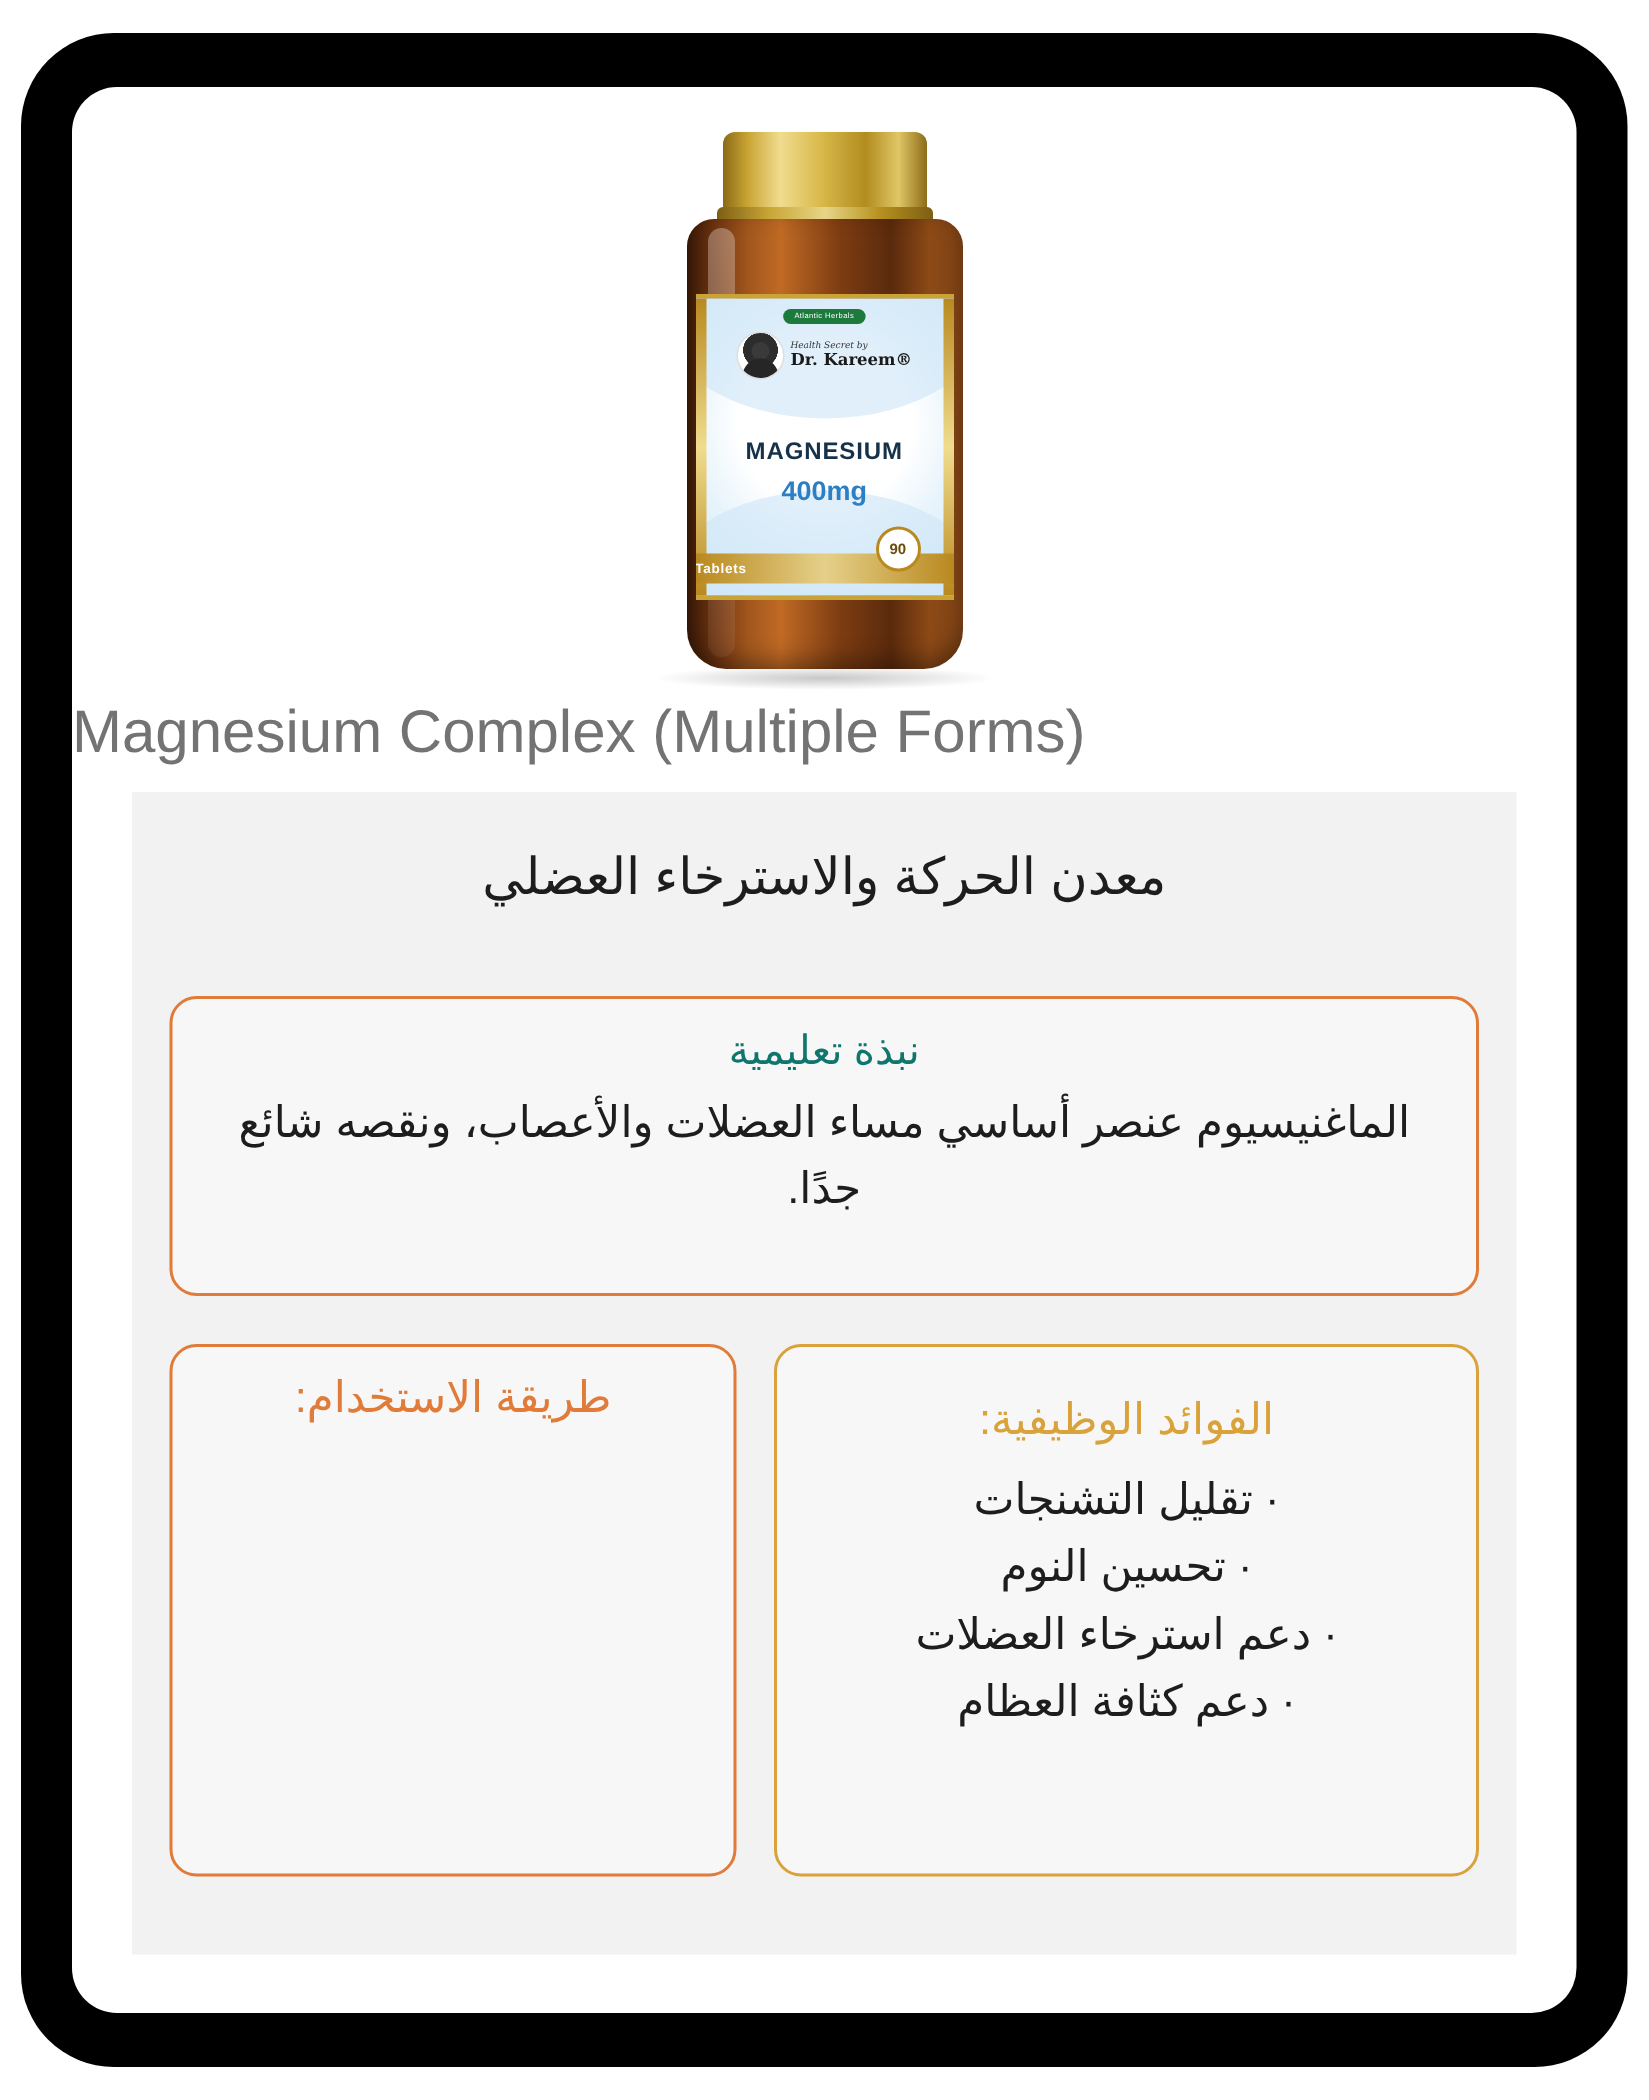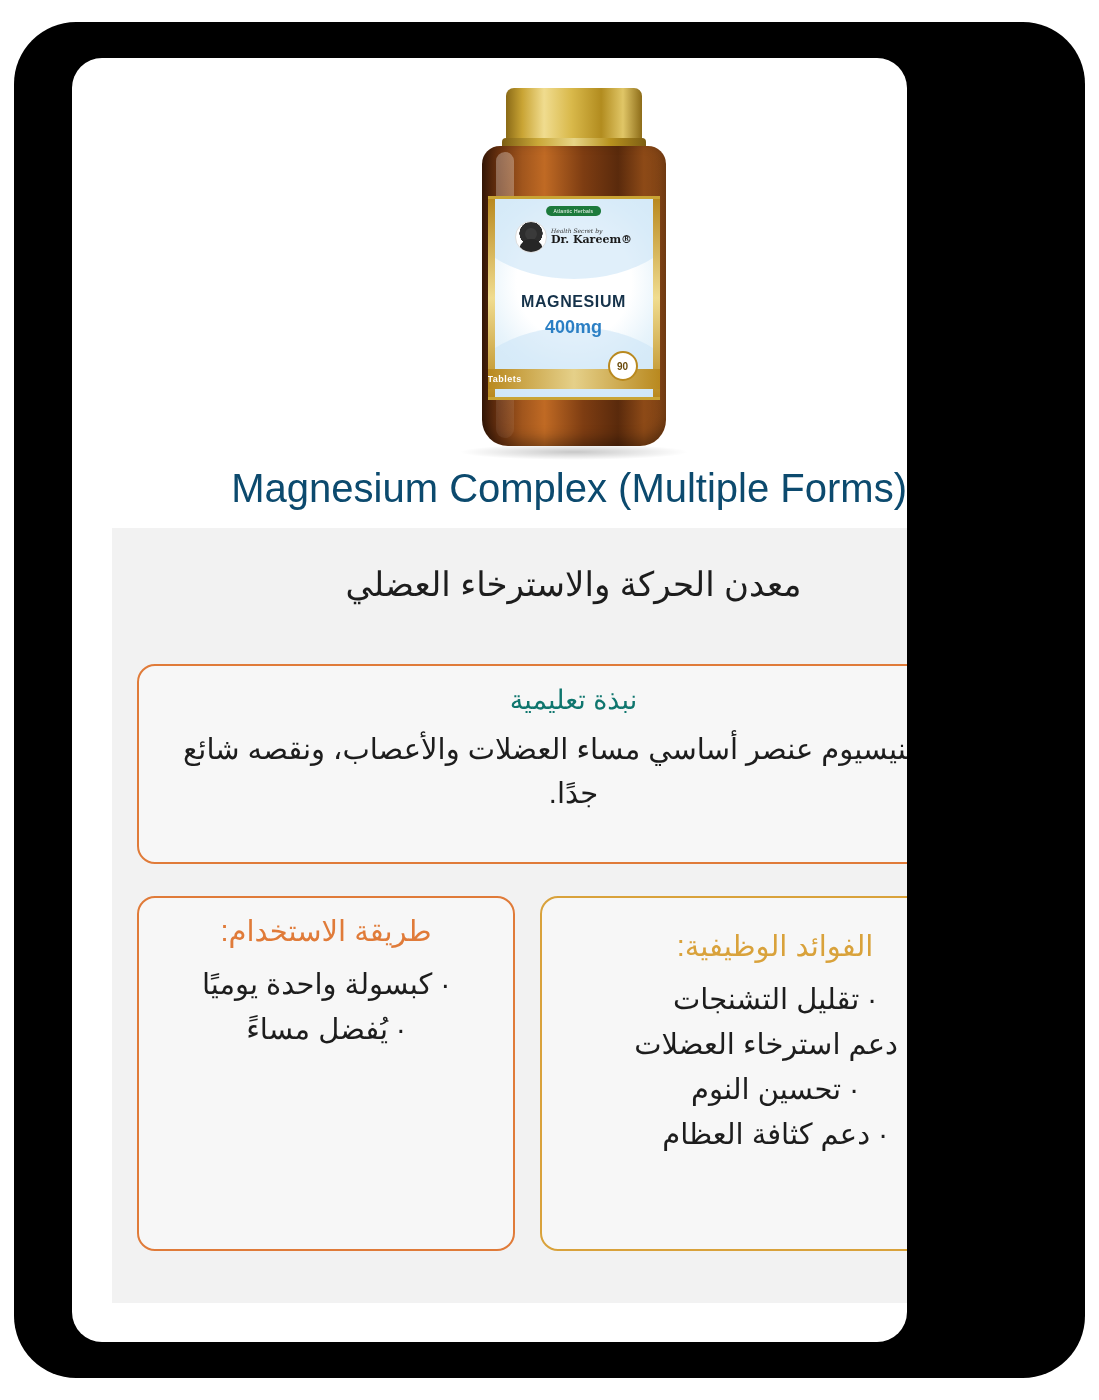--- a/index.html
+++ b/index.html
@@ -22,26 +22,25 @@
     top: 22px;
     width: 1071px;
     height: 1356px;
     background: #000000;
     border-radius: 62px;
   }
   .frame-inner {
     position: absolute;
     left: 48px;
     top: 58px;
-    width: 835px;
+    width: 1003px;
     height: 1284px;
     background: #ffffff;
     border-radius: 30px;
     overflow: hidden;
-    margin-left: 24px;
   }
 
   
   .product-area {
     position: absolute;
     left: 0;
     top: 0;
     width: 1003px;
     height: 400px;
   }
@@ -221,23 +220,23 @@
     width: 230px; height: 16px;
     border-radius: 50%;
     background: radial-gradient(ellipse at center, rgba(0,0,0,.22), rgba(0,0,0,0) 70%);
   }
 
   
   .product-title {
     position: absolute;
     left: 0; right: 0;
     top: 408px;
-    text-align: right;
+    text-align: left;
     font-size: 40px;
-    color: #0c4a6e;
+    color: #737373;
     font-weight: 400;
     font-family: "Liberation Sans", sans-serif;
   }
 
   
   .panel {
     position: absolute;
     left: 40px;
     top: 470px;
     width: 923px;
@@ -376,29 +375,25 @@
 
       <div class="card card-edu">
         <p class="card-title">نبذة تعليمية</p>
         <p class="card-body">الماغنيسيوم عنصر أساسي مساء العضلات والأعصاب، ونقصه شائع جدًا.</p>
       </div>
 
       <div class="card card-benefits">
         <p class="card-heading-amber">الفوائد الوظيفية:</p>
         <ul class="list">
           <li>تقليل التشنجات</li>
+          <li>تحسين النوم</li>
           <li>دعم استرخاء العضلات</li>
-          <li>تحسين النوم</li>
           <li>دعم كثافة العظام</li>
         </ul>
       </div>
 
       <div class="card card-usage">
         <p class="card-heading-orange">طريقة الاستخدام:</p>
-        <ul class="list">
-          <li>كبسولة واحدة يوميًا</li>
-          <li>يُفضل مساءً</li>
-        </ul>
       </div>
 
     </div>
   </div>
 </div>
 
 </body></html>

